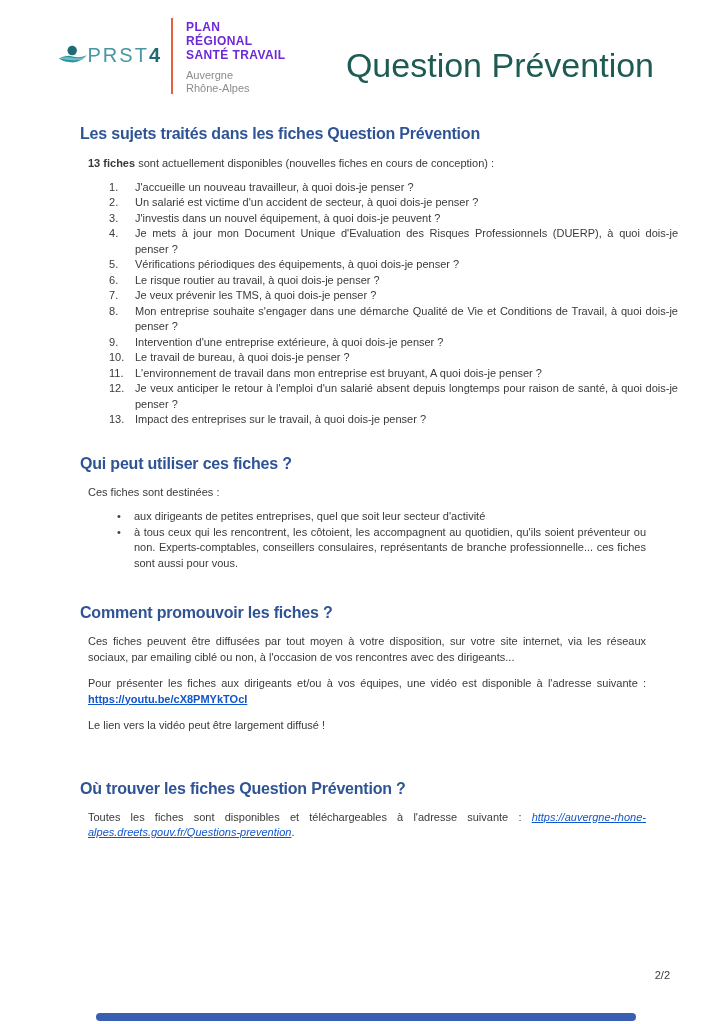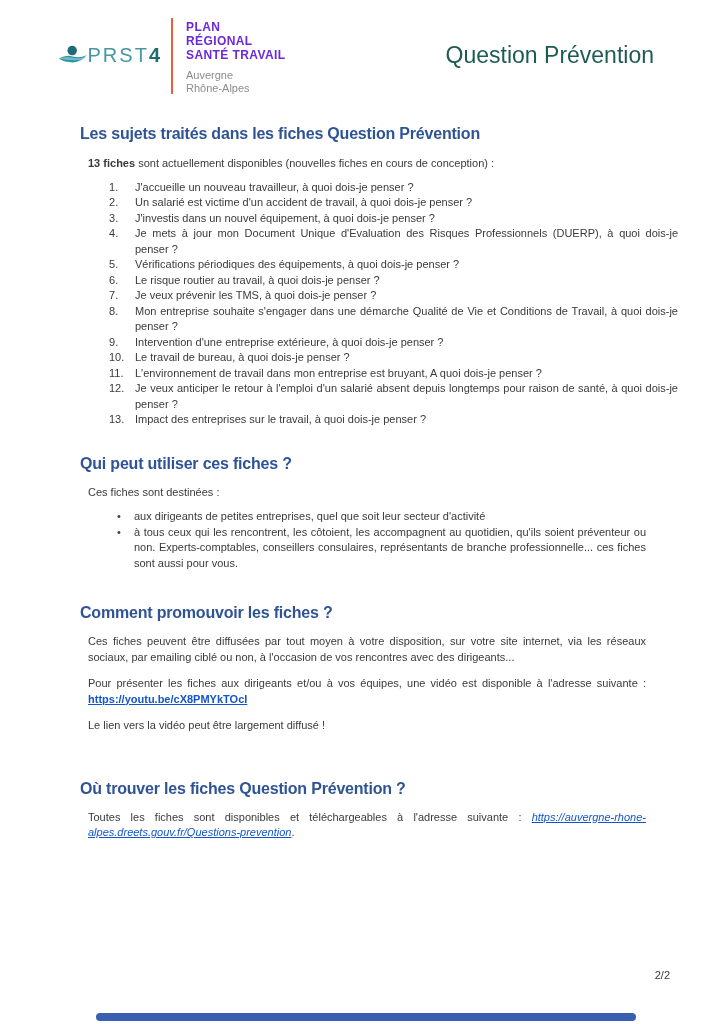--- a/index.html
+++ b/index.html
@@ -17,21 +17,21 @@
   .logo{display:flex;align-items:stretch;}
   .logo-mark{display:flex;align-items:center;width:104px;}
   .logo-mark svg{display:block;}
   .logo-acronym{font-size:20px;letter-spacing:2px;color:#4796a3;margin-top:1px;line-height:20px;}
   .logo-acronym b{color:#1f6b73;}
   .logo-divider{width:2px;background:#e8613c;margin:4px 13px 0 9px;height:76px;}
   .logo-text{padding-top:6px;}
   .plan-line{font-size:12px;line-height:14px;font-weight:bold;color:#6d28d9;letter-spacing:.4px;}
   .region-line{font-size:11px;line-height:13px;color:#8c8c8c;}
   .region-block{margin-top:7px;}
-  .doc-title{margin-left:auto;margin-top:22px;font-size:23px;line-height:38px;color:#1e5b53;white-space:nowrap;}
+  .doc-title{margin-left:auto;margin-top:32px;font-size:34px;line-height:38px;color:#1e5b53;white-space:nowrap;}
   
   .h{font-size:16px;line-height:21px;font-weight:bold;color:#2f5496;letter-spacing:-.2px;
      margin:0 78px 0 80px;}
   .h1{margin-top:27px;}
   .h2{margin-top:25px;}
   .h3{margin-top:31px;}
   .h4{margin-top:44px;}
   
   .para{margin:11px 78px 0 88px;text-align:justify;}
   .intro{margin-top:12px;}
@@ -77,22 +77,22 @@
         </div>
       </div>
     </div>
     <div class="doc-title">Question Prévention</div>
   </div>
 
   <div class="h h1">Les sujets traités dans les fiches Question Prévention</div>
   <p class="para intro"><span class="bold">13 fiches</span><span> sont actuellement disponibles (nouvelles fiches en cours de conception) :</span></p>
   <ol class="topic-list">
     <li>J'accueille un nouveau travailleur, à quoi dois-je penser ?</li>
-    <li>Un salarié est victime d'un accident de travail, à quoi dois-je penser ?</li>
-    <li>J'investis dans un nouvel équipement, à quoi dois-je penser ?</li>
+    <li>Un salarié est victime d'un accident de secteur, à quoi dois-je penser ?</li>
+    <li>J'investis dans un nouvel équipement, à quoi dois-je peuvent ?</li>
     <li>Je mets à jour mon Document Unique d'Evaluation des Risques Professionnels (DUERP), à quoi dois-je penser ?</li>
     <li>Vérifications périodiques des équipements, à quoi dois-je penser ?</li>
     <li>Le risque routier au travail, à quoi dois-je penser ?</li>
     <li>Je veux prévenir les TMS, à quoi dois-je penser ?</li>
     <li>Mon entreprise souhaite s'engager dans une démarche Qualité de Vie et Conditions de Travail, à quoi dois-je penser ?</li>
     <li>Intervention d'une entreprise extérieure, à quoi dois-je penser ?</li>
     <li>Le travail de bureau, à quoi dois-je penser ?</li>
     <li>L'environnement de travail dans mon entreprise est bruyant, A quoi dois-je penser ?</li>
     <li>Je veux anticiper le retour à l'emploi d'un salarié absent depuis longtemps pour raison de santé, à quoi dois-je penser ?</li>
     <li>Impact des entreprises sur le travail, à quoi dois-je penser ?</li>

